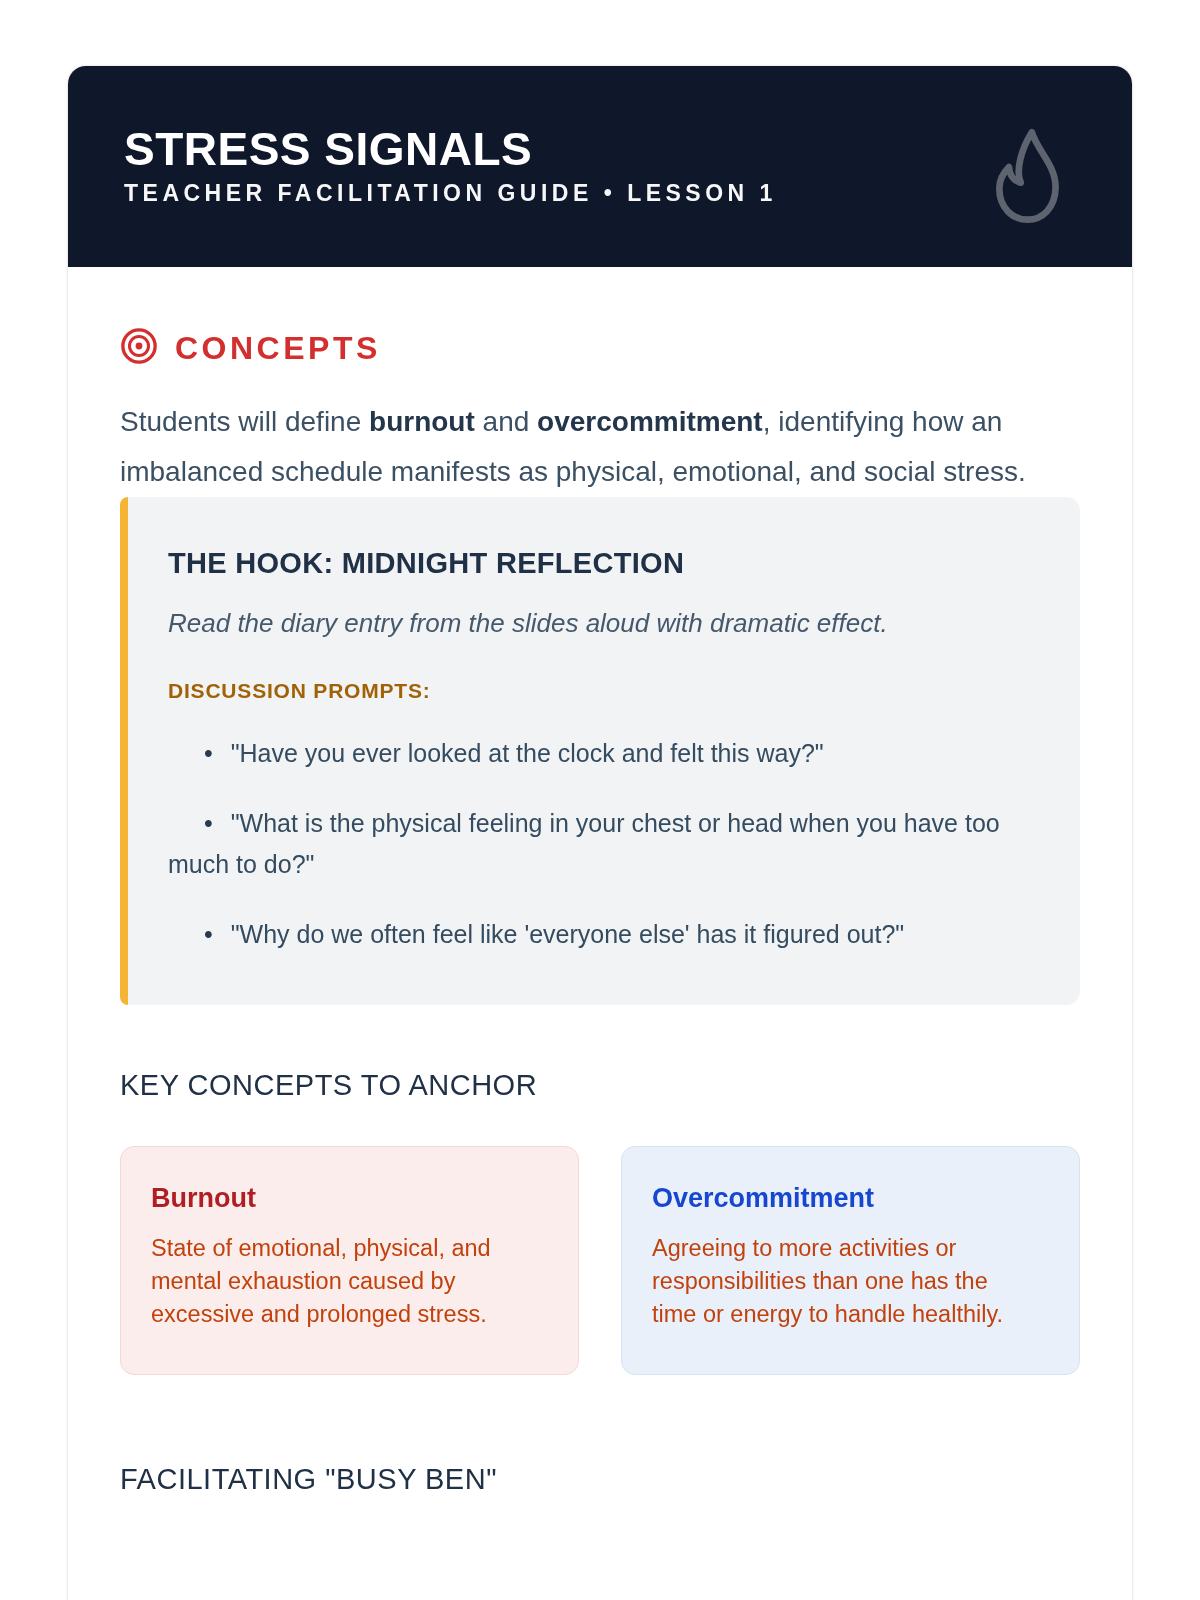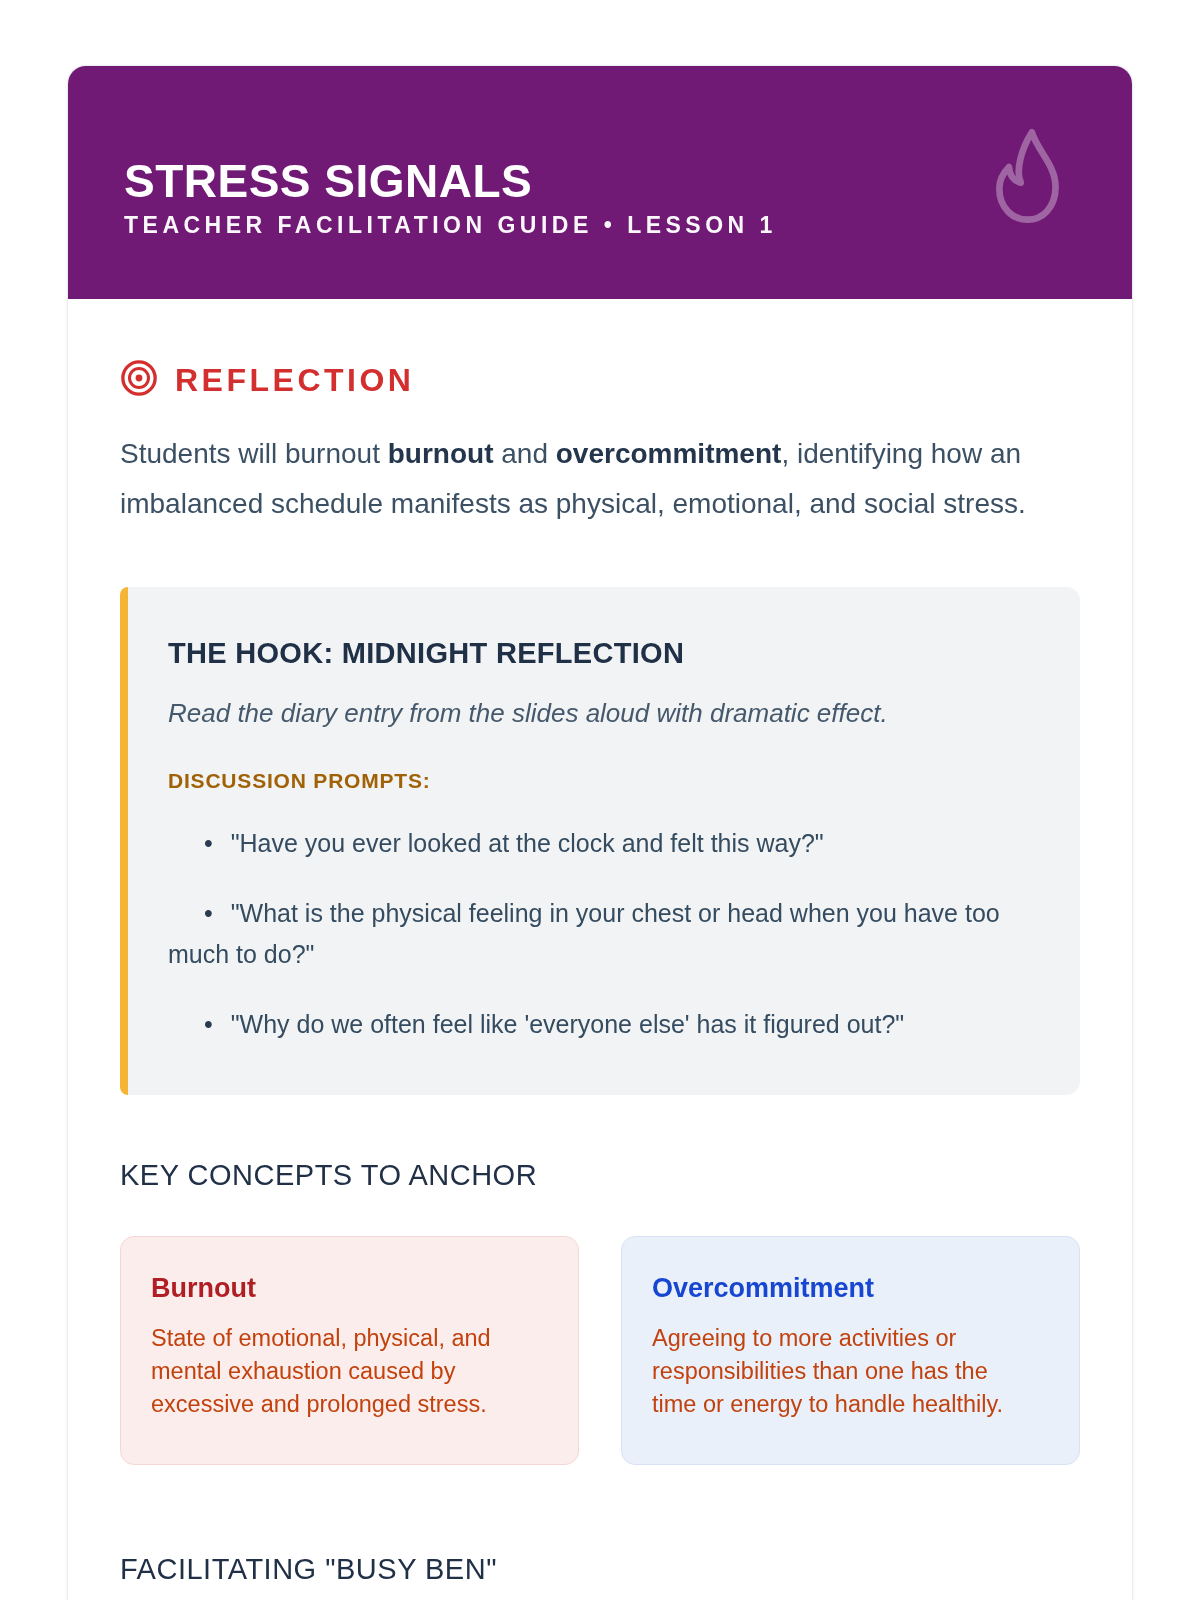--- a/index.html
+++ b/index.html
@@ -13,23 +13,23 @@
     width: 1064px;
     margin: 66px auto 0;
     background: #ffffff;
     border-radius: 18px 18px 0 0;
     box-shadow: 0 1px 4px rgba(32,48,71,0.10), 0 0 0 1px rgba(32,48,71,0.05);
     min-height: 1700px;
   }
   
   .header {
     position: relative;
-    background: #701a75;
+    background: #0f172a;
     border-radius: 18px 18px 0 0;
-    padding: 88px 56px 60px;
+    padding: 56px 56px 60px;
   }
   .header-title {
     color: #ffffff;
     font-size: 46px;
     font-weight: 800;
     letter-spacing: 0.5px;
   }
   .header-subtitle {
     margin-top: 4px;
     color: rgba(255,255,255,0.97);
@@ -59,21 +59,20 @@
     margin-top: 28px;
     font-size: 28px;
     line-height: 1.78;
     color: #3C5064;
     max-width: 948px;
   }
   .obj-text strong { color: #24364C; font-weight: 700; }
 
   
   .hook {
-    margin-top: 58px;
     background: #F1F3F4;
     border-left: 8px solid #F6B434;
     border-radius: 8px 14px 14px 8px;
     padding: 50px 46px 50px 40px;
   }
   .hook-title {
     color: #203047;
     font-size: 29px;
     font-weight: 800;
     letter-spacing: 0.3px;
@@ -148,23 +147,23 @@
 
     <div class="objective">
       <div class="obj-head">
         <span>
           <svg viewBox="0 0 40 40" width="38" height="38">
             <circle cx="20" cy="20" r="17" fill="none" stroke="#D32F2F" stroke-width="3.5"></circle>
             <circle cx="20" cy="20" r="10" fill="none" stroke="#D32F2F" stroke-width="3.2"></circle>
             <circle cx="20" cy="20" r="3.6" fill="#D32F2F"></circle>
           </svg>
         </span>
-        <span class="obj-title">REFLECTION</span>
+        <span class="obj-title">CONCEPTS</span>
       </div>
-      <p class="obj-text"><span>Students will burnout </span><strong>burnout</strong><span> and </span><strong>overcommitment</strong><span>, identifying how an imbalanced schedule manifests as physical, emotional, and social stress.</span></p>
+      <p class="obj-text"><span>Students will define </span><strong>burnout</strong><span> and </span><strong>overcommitment</strong><span>, identifying how an imbalanced schedule manifests as physical, emotional, and social stress.</span></p>
     </div>
 
     <div class="hook">
       <div class="hook-title">THE HOOK: MIDNIGHT REFLECTION</div>
       <div class="hook-instruction">Read the diary entry from the slides aloud with dramatic effect.</div>
       <div class="hook-label">DISCUSSION PROMPTS:</div>
       <div class="bullet"><span class="dot"></span><span>"Have you ever looked at the clock and felt this way?"</span></div>
       <div class="bullet"><span class="dot"></span><span>"What is the physical feeling in your chest or head when you have too much to do?"</span></div>
       <div class="bullet"><span class="dot"></span><span>"Why do we often feel like 'everyone else' has it figured out?"</span></div>
     </div>

